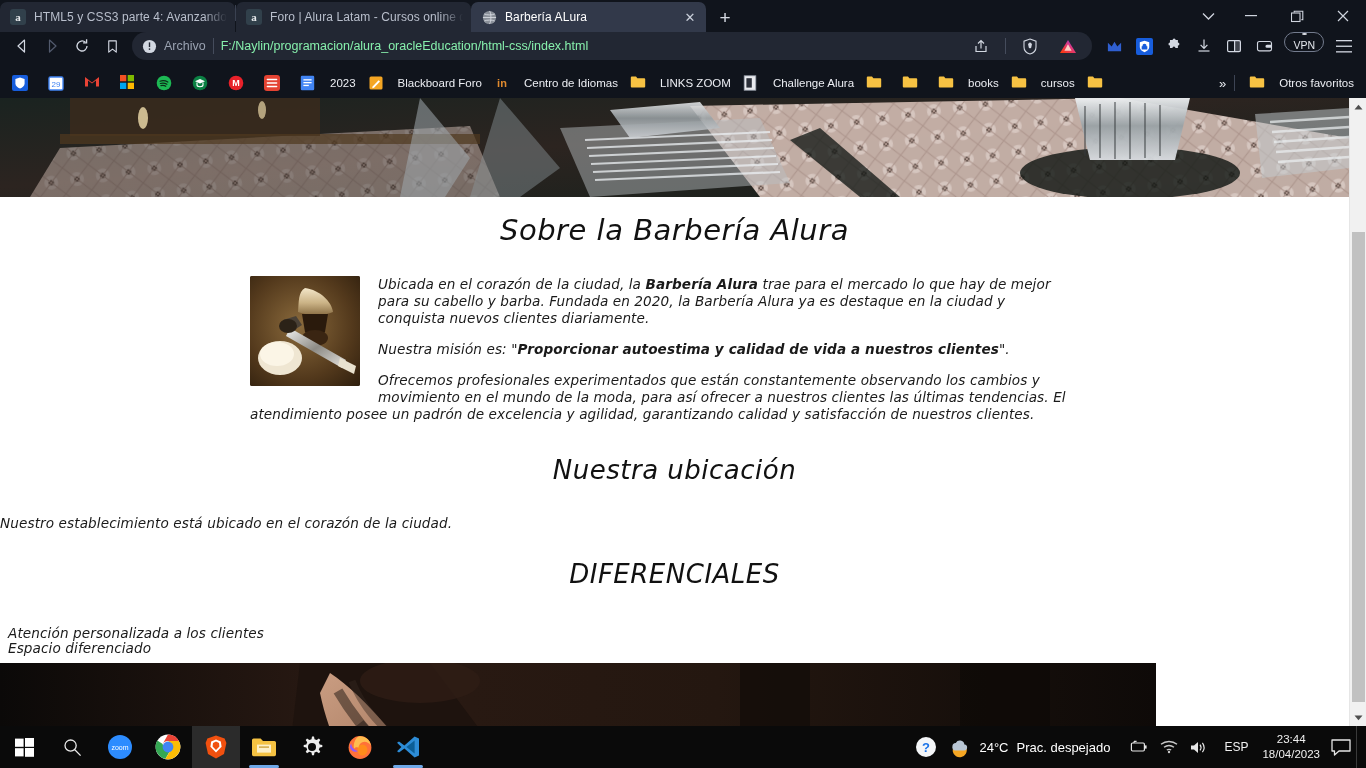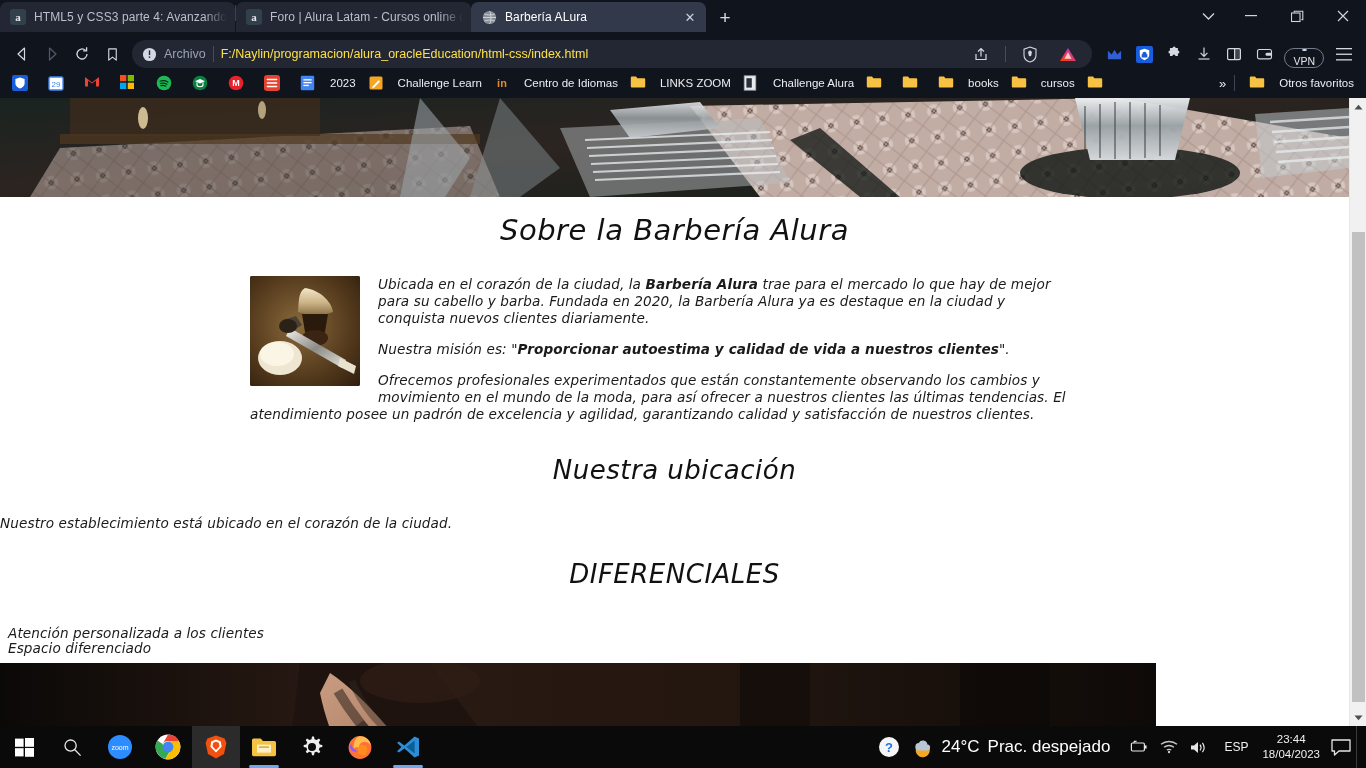--- a/index.html
+++ b/index.html
@@ -57,38 +57,38 @@
   }
   .tabstrip-right {
     margin-left: auto; display: flex; align-items: center; height: 32px;
   }
   .wbtn { width: 46px; height: 32px; display:flex; align-items:center;
           justify-content:center; color:#cfd4de; font-size: 13px; }
   .wbtn.chev { width: 40px; font-size: 11px; }
 
   
   .toolbar {
-    height: 36px; display: flex; align-items: flex-end; gap: 2px;
+    height: 36px; display: flex; align-items: flex-start; gap: 2px;
     padding: 0 8px; background: #10141c;
   }
   .navbtn {
     width: 28px; height: 28px; display: flex; align-items: center;
     justify-content: center; color: #d3d8e2; flex: none;
   }
   .navbtn.disabled { color: #4e5566; }
   .omnibox {
     flex: 1 1 auto; height: 28px; margin: 0 6px 0 4px;
     background: #222733; border-radius: 14px;
     display: flex; align-items: center; padding: 0 6px 0 10px; gap: 7px;
     color: #e6e9ef; font-size: 12.5px;
   }
   .omni-info { width: 15px; height: 15px; flex: none; }
   .omni-scheme { color: #9aa2b1; font-size: 12.5px; }
   .omni-div { width: 1px; height: 16px; background: #454c5c; }
-  .omni-url { color: #fde047; font-size: 12.5px; white-space: nowrap; }
+  .omni-url { color: #86efac; font-size: 12.5px; white-space: nowrap; }
   .omni-right { margin-left: auto; display:flex; align-items:center; gap:10px; padding-right:4px;}
   .ext-row { display: flex; align-items: center; gap: 2px; }
   .ext {
     width: 28px; height: 28px; display: flex; align-items: center;
     justify-content: center; flex: none;
   }
   .vpn-pill {
     height: 20px; border: 1px solid #737b8d; border-radius: 10px;
     display: flex; align-items: center; gap: 4px; padding: 0 8px;
     color: #e3e6ec; font-size: 10.5px; margin: 0 4px; flex-direction: column;
@@ -194,21 +194,21 @@
   .tb-item.active-app { background: #2b2b2b; }
   .tb-item .runbar {
     position: absolute; bottom: 0; left: 9px; width: 30px; height: 3px;
     background: #6ea8e8; border-radius: 2px;
   }
   .tb-right {
     margin-left: auto; display: flex; align-items: center; height: 42px;
     padding-right: 4px; color: #f0f0f0; font-size: 12px;
   }
   .tb-weather { display: flex; align-items: center; gap: 8px; padding: 0 10px 0 6px; }
-  .tb-weather .wtxt { font-size: 17px; color: #fff; }
+  .tb-weather .wtxt { font-size: 13px; color: #fff; }
   .tb-tray { display: flex; align-items: center; gap: 11px; padding: 0 9px; }
   .tb-lang { padding: 0 8px; font-size: 12px; }
   .tb-clock {
     display: flex; flex-direction: column; align-items: center;
     justify-content: center; line-height: 15px; font-size: 11.5px; padding: 0 6px;
   }
   .tb-action { width: 30px; display: flex; align-items: center; justify-content: center; }
   .tb-showdesktop { width: 6px; height: 42px; border-left: 1px solid #3a3a3a; }
   svg { display: block; }
 </style>
@@ -462,21 +462,21 @@
         </span>
         <span class="bm-label">2023</span>
       </div>
       <div class="bm">
         <span class="bm-ico">
           <svg width="16" height="16" viewBox="0 0 16 16">
             <rect x="1.5" y="1.5" width="13" height="13" rx="1.5" fill="#f5a623"></rect>
             <path d="M4.6 11.4 L10.6 5.2 L12 6.6 L6 12.8 L4.2 13.2 Z" fill="#fff"></path>
           </svg>
         </span>
-        <span class="bm-label">Challenge Learn</span>
+        <span class="bm-label">Blackboard Foro</span>
       </div>
       <div class="bm">
         <span class="bm-ico">
           <svg width="16" height="16" viewBox="0 0 16 16">
             <text x="8" y="12" font-size="11" font-weight="bold" text-anchor="middle" fill="#e08a2e" font-family="Liberation Sans">in</text>
           </svg>
         </span>
         <span class="bm-label">Centro de Idiomas</span>
       </div>
       <div class="bm">

